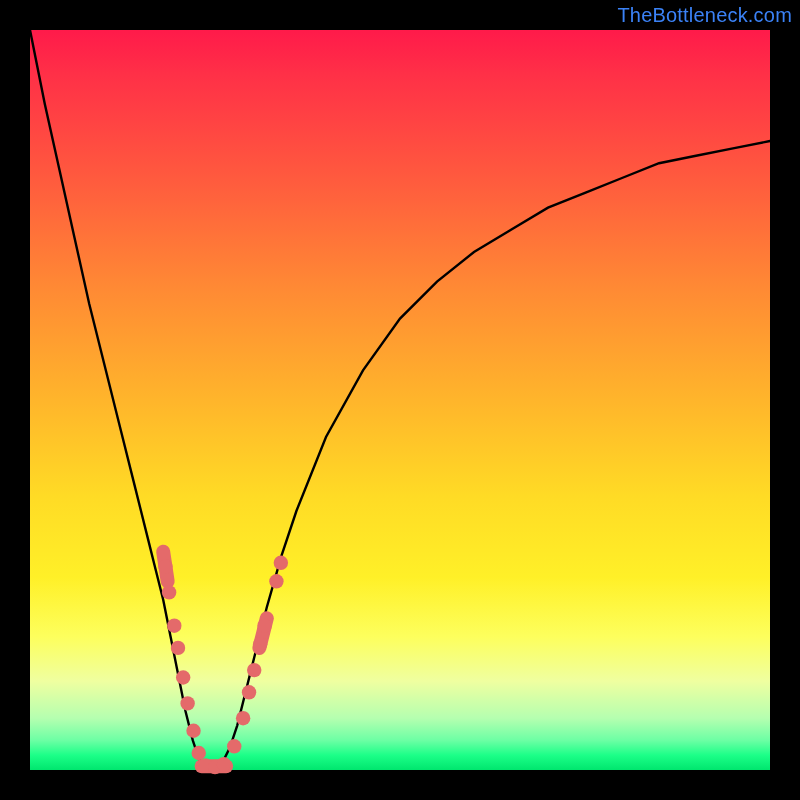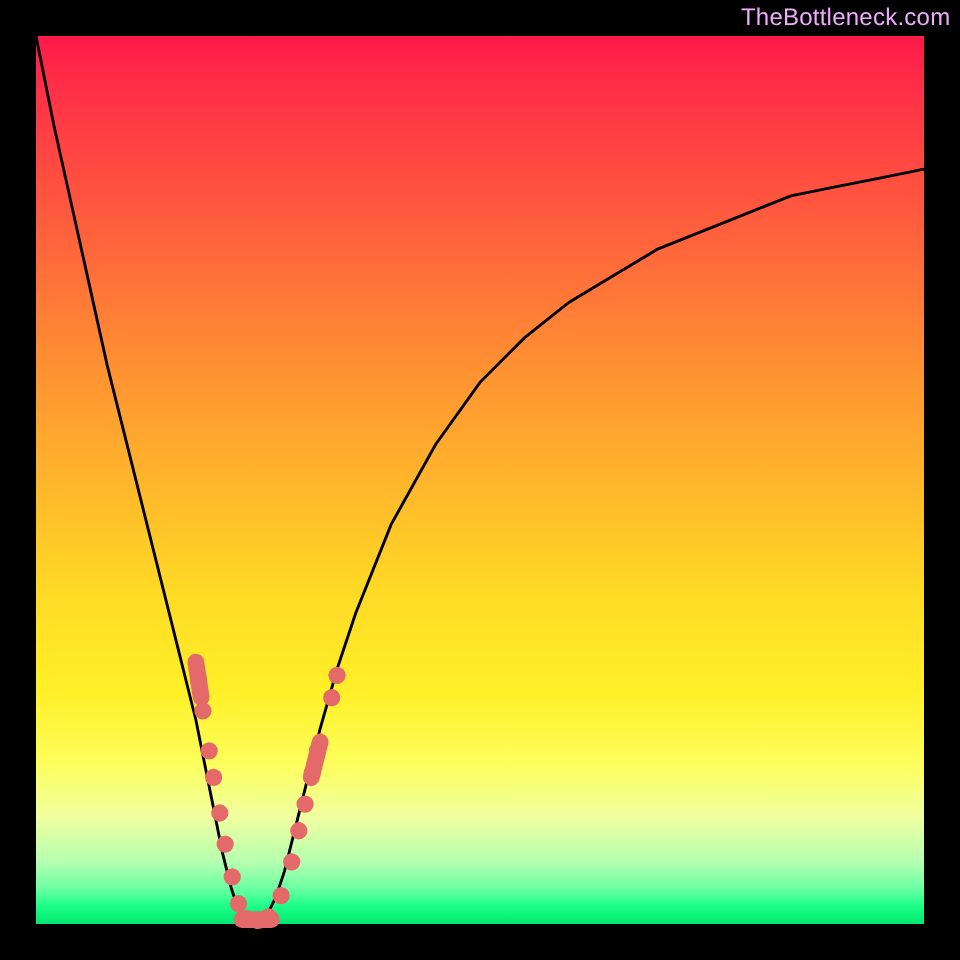--- a/index.html
+++ b/index.html
@@ -39,21 +39,21 @@
       #b5ffb0 93%,
       #6cffa4 96%,
       #1cff88 98%,
       #00e66e 100%
     );
   }
   .watermark {
     position: absolute;
     top: 4px;
     right: 8px;
-    color: #f0abfc;
+    color: #3b82f6;
     font-size: 20px;
     font-weight: 500;
     letter-spacing: 0.2px;
     user-select: none;
   }
   svg.curve {
     position: absolute;
     left: 0;
     top: 0;
     width: 740px;

